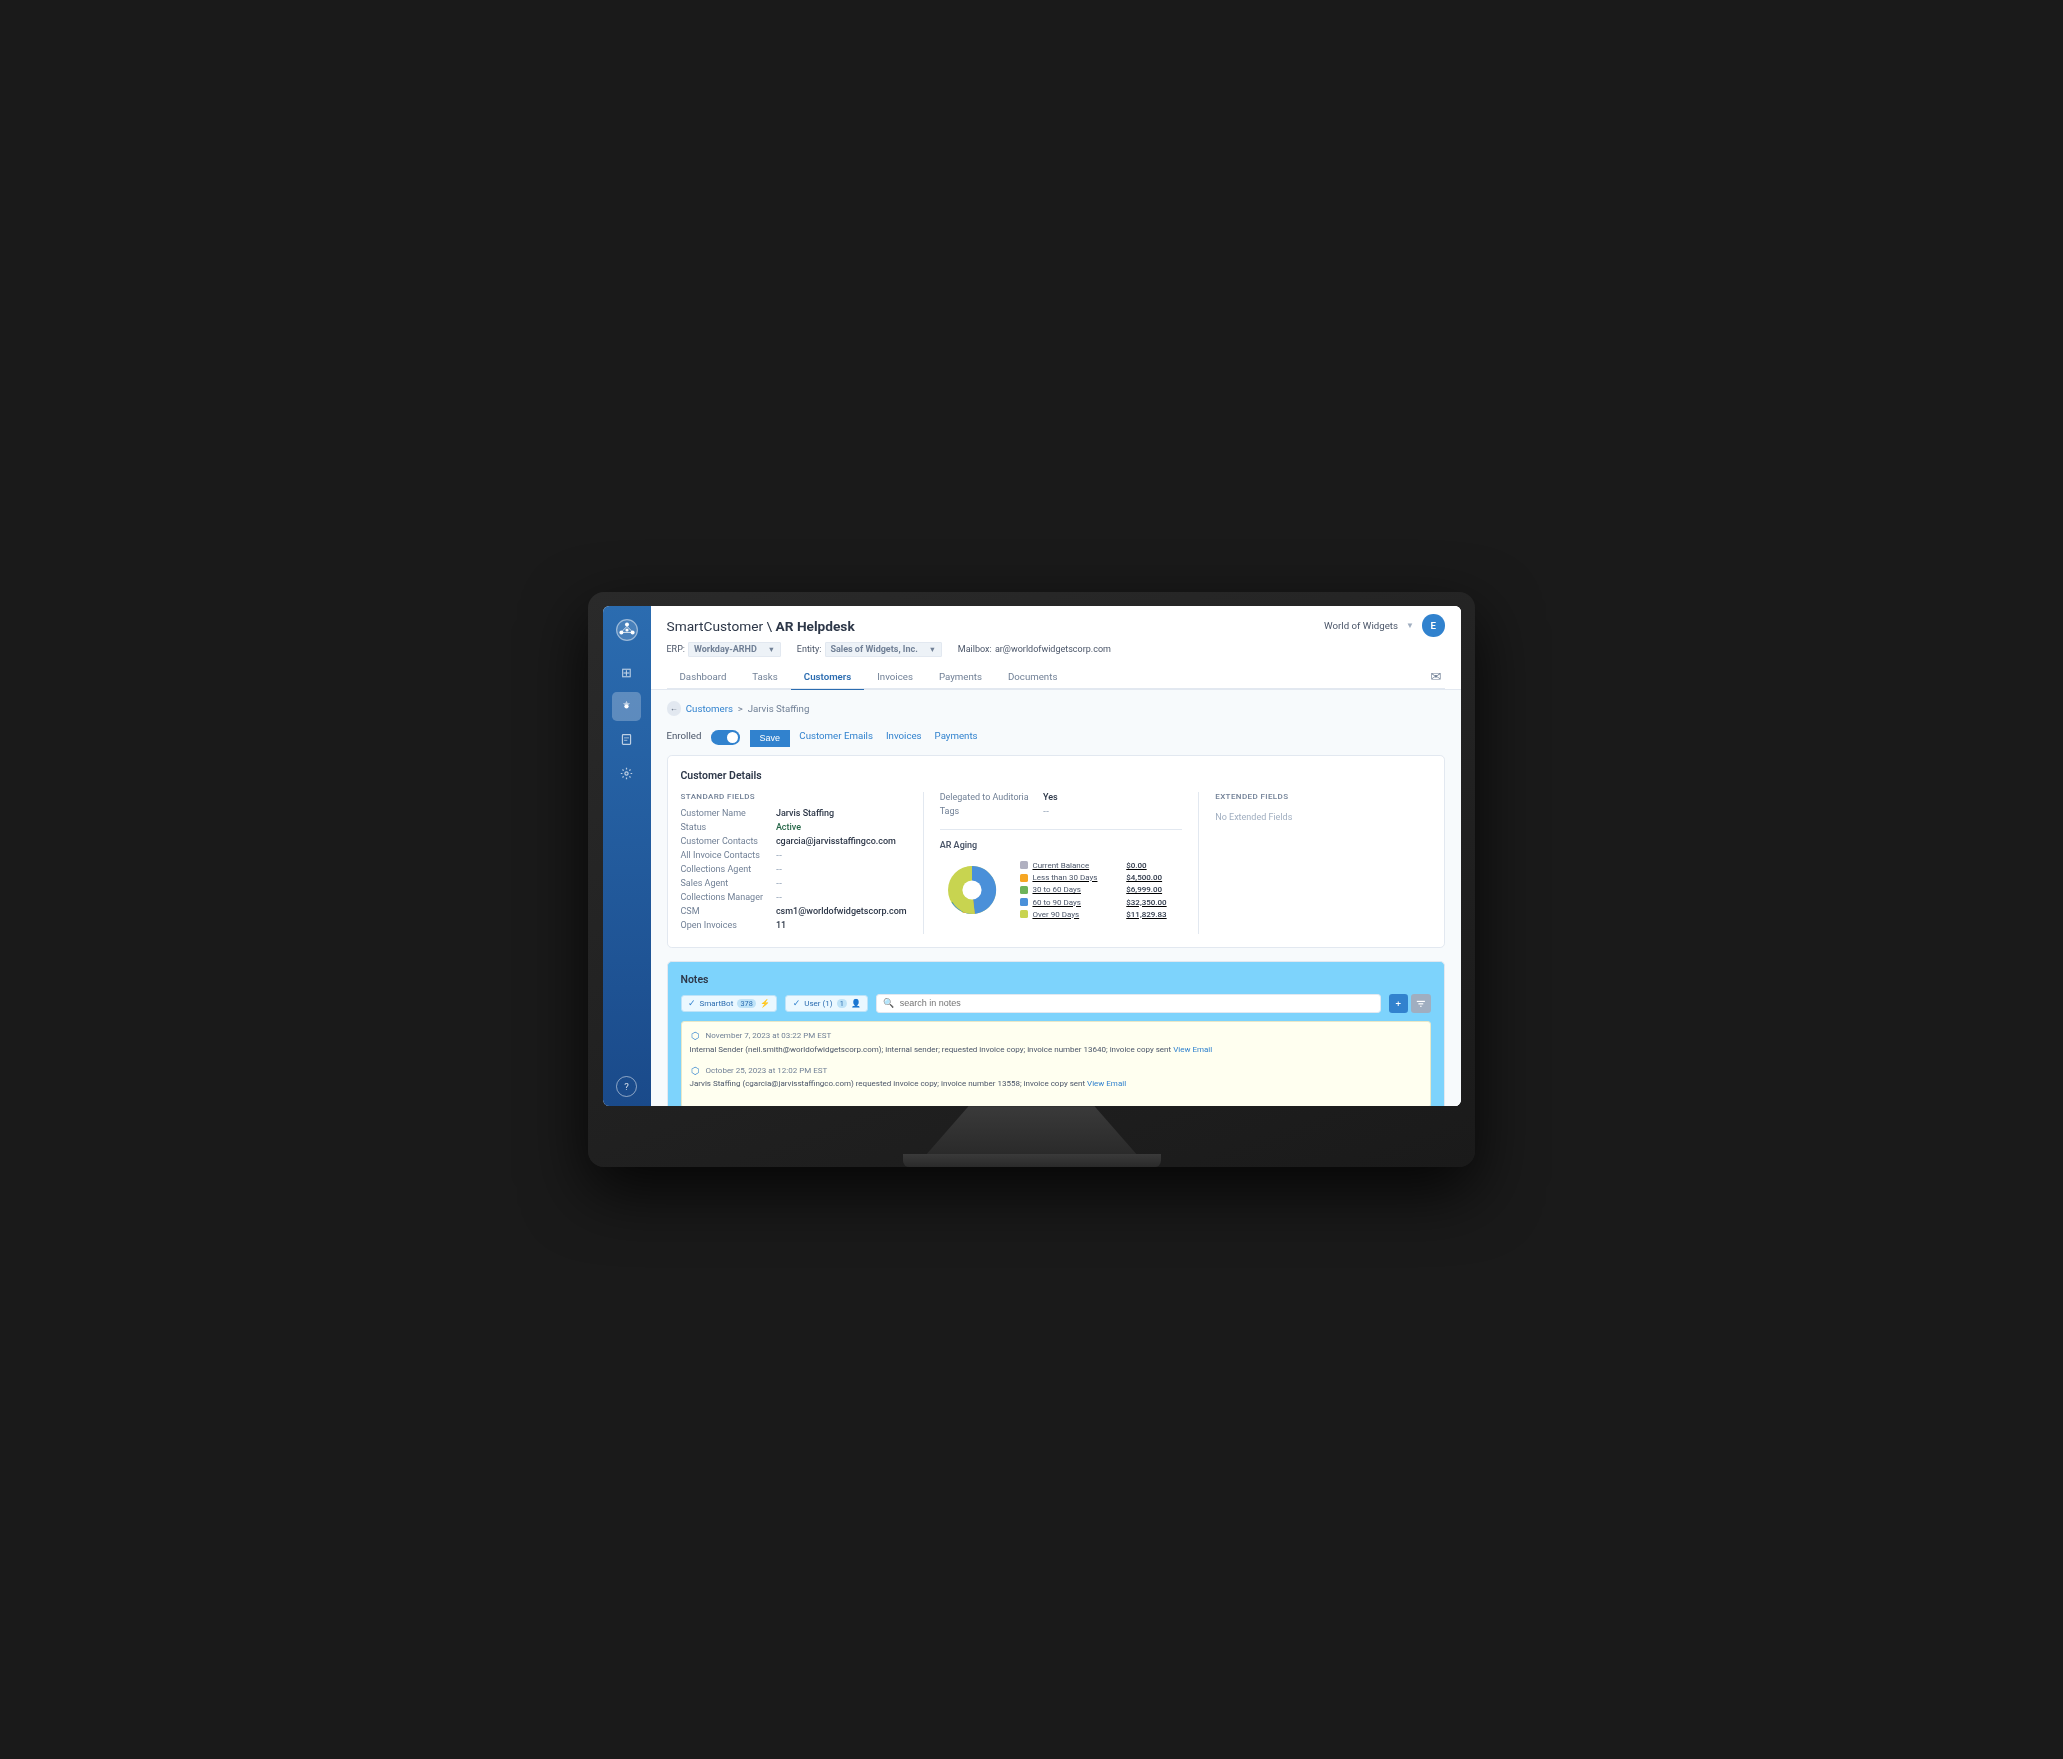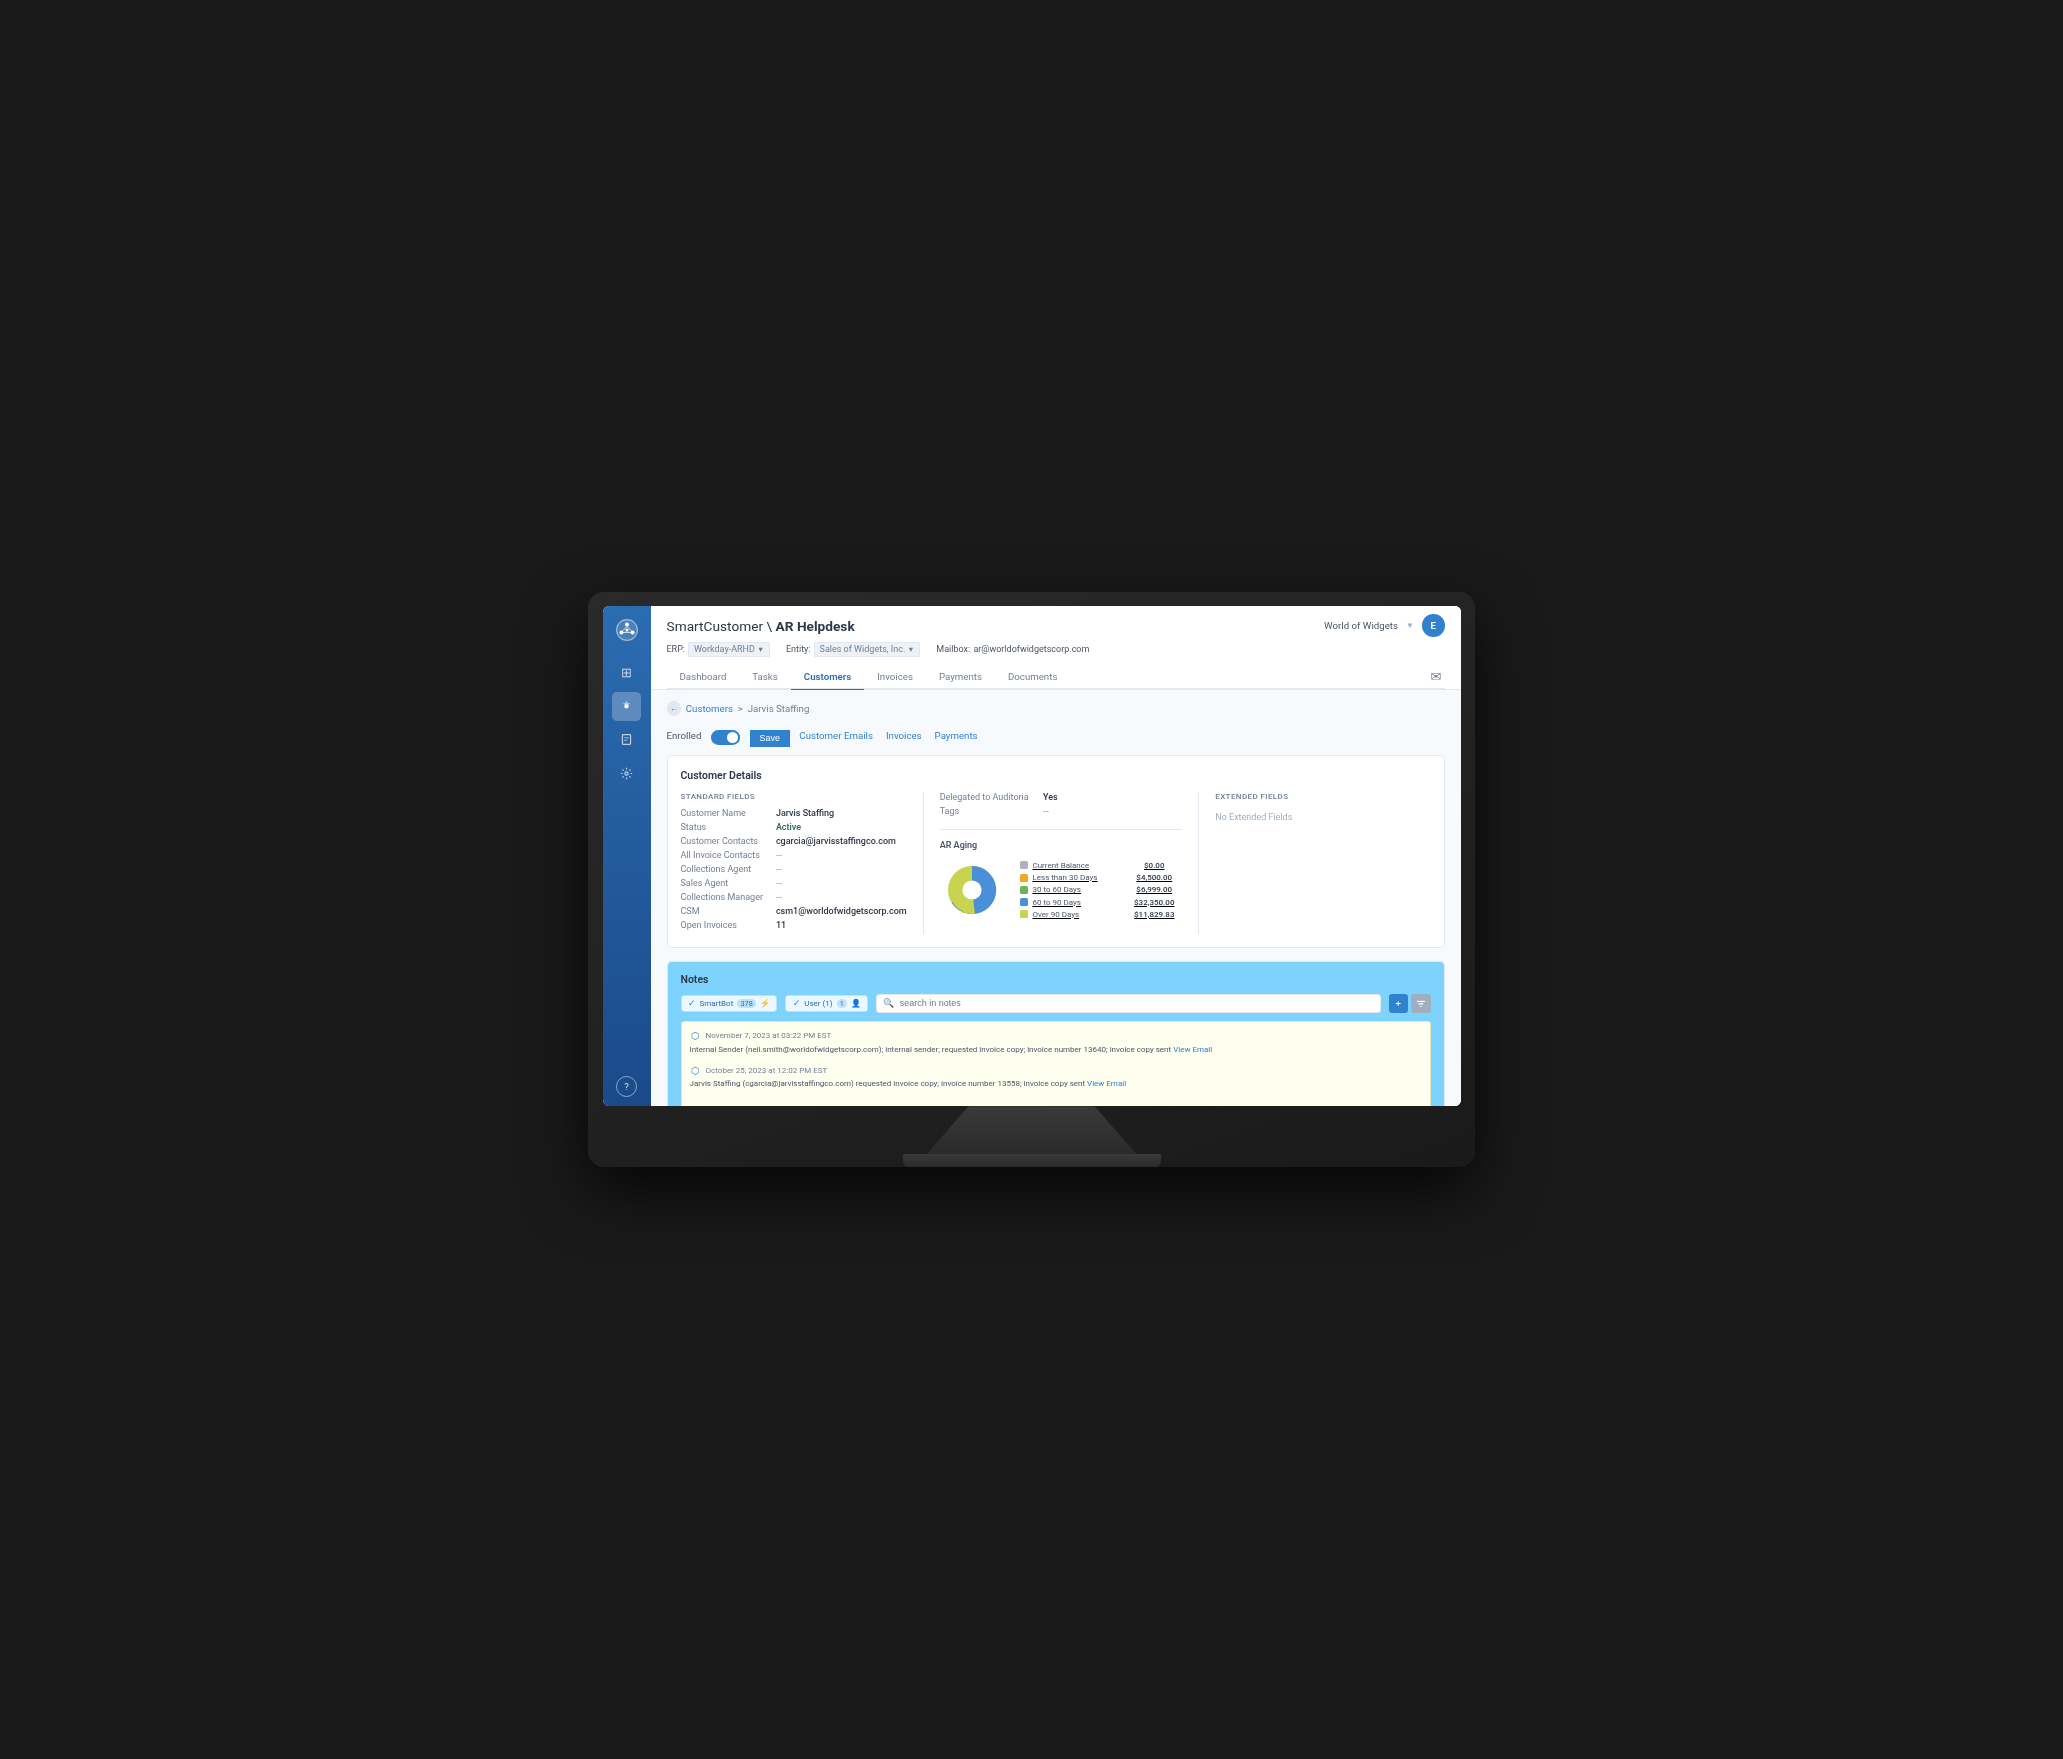--- a/index.html
+++ b/index.html
@@ -175,21 +175,22 @@
 
     .erp-badge, .entity-badge {
       background: #edf2f7;
       border: 0.8px solid #e2e8f0;
       border-radius: 1px;
       padding: 1.6px 4.8px;
       font-size: 9px;
       cursor: pointer;
       display: flex;
       align-items: center;
-      gap: 2px;
+      gap: 11px;
+      font-weight: bold;
     }
 
     
     .nav-tabs {
       display: flex;
       align-items: center;
       gap: 0;
       border-bottom: 1.6px solid #e2e8f0;
       margin-top: 3.2px;
     }
@@ -460,21 +461,21 @@
 
     .legend-label {
       color: #4a5568;
       min-width: 89px;
     }
 
     .legend-value {
       color: #2d3748;
       font-weight: 500;
       min-width: 56px;
-      text-align: center;
+      text-align: left;
     }
 
     
     .extended-section {
       padding-left: 16px;
     }
 
     .extended-value {
       font-size: 9px;
       color: #a0aec0;

